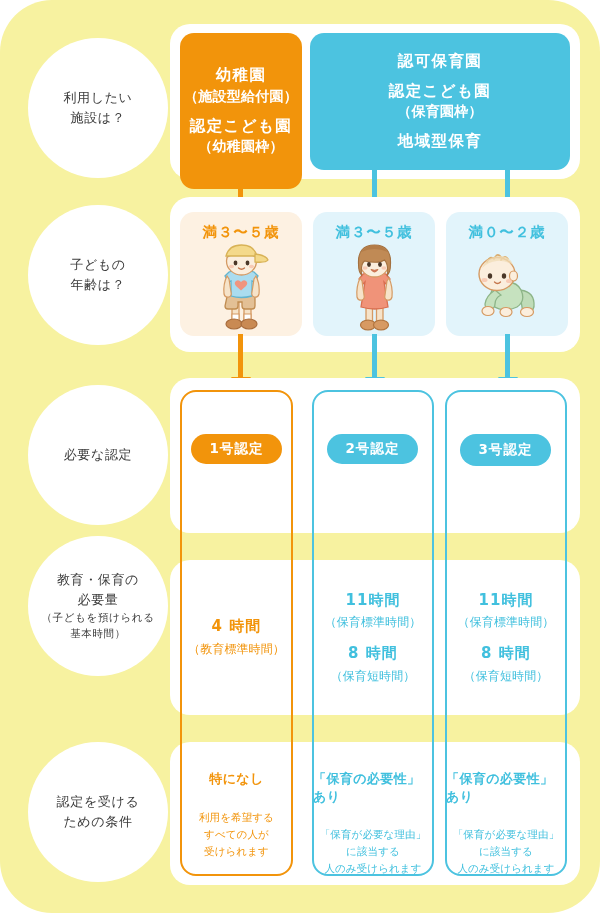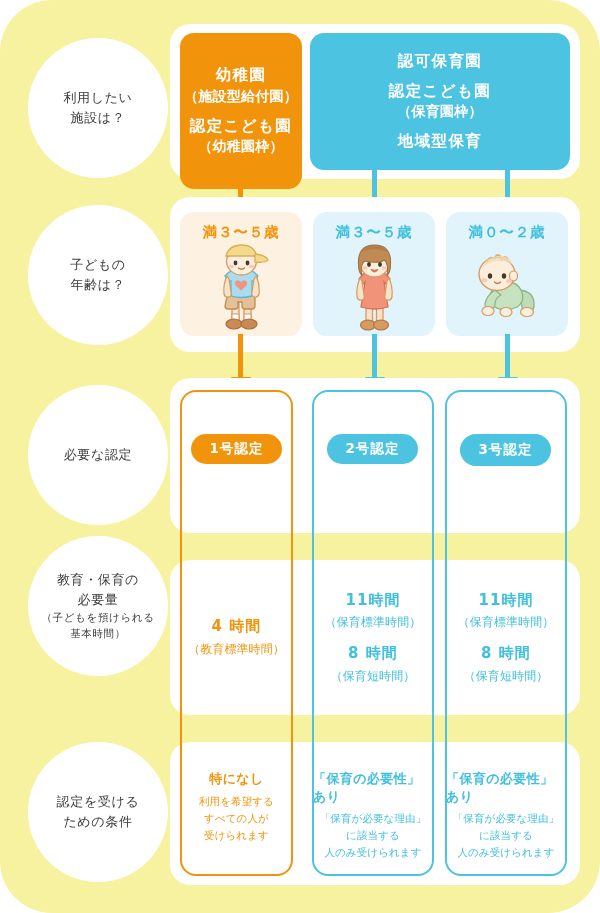--- a/index.html
+++ b/index.html
@@ -89,21 +89,21 @@
   .cell{
     position:absolute;
     display:flex;flex-direction:column;align-items:center;justify-content:center;
     text-align:left;box-sizing:border-box;
   }
   .cell .hr-big{font-size:15px;font-weight:700;letter-spacing:.07em;line-height:1.3;}
   .cell .hr-sub{font-size:12px;font-weight:400;letter-spacing:.01em;line-height:1.5;margin-top:3px;}
   .cell .gap{height:13px;}
   .cell .cond-title{font-size:13px;font-weight:700;letter-spacing:.03em;line-height:1.35;}
   .cell .cond-line{font-size:10.5px;font-weight:400;letter-spacing:.01em;line-height:1.62;}
-  .cell .cond-body{margin-top:5px;}
+  .cell .cond-body{margin-top:21px;}
 
   
   .arrow-stem{position:absolute;}
   .arrow-head{position:absolute;width:0;height:0;border-left:10px solid transparent;border-right:10px solid transparent;}
 
   
   .kidsvg{display:block;}
 </style>
 </head>
 <body>

